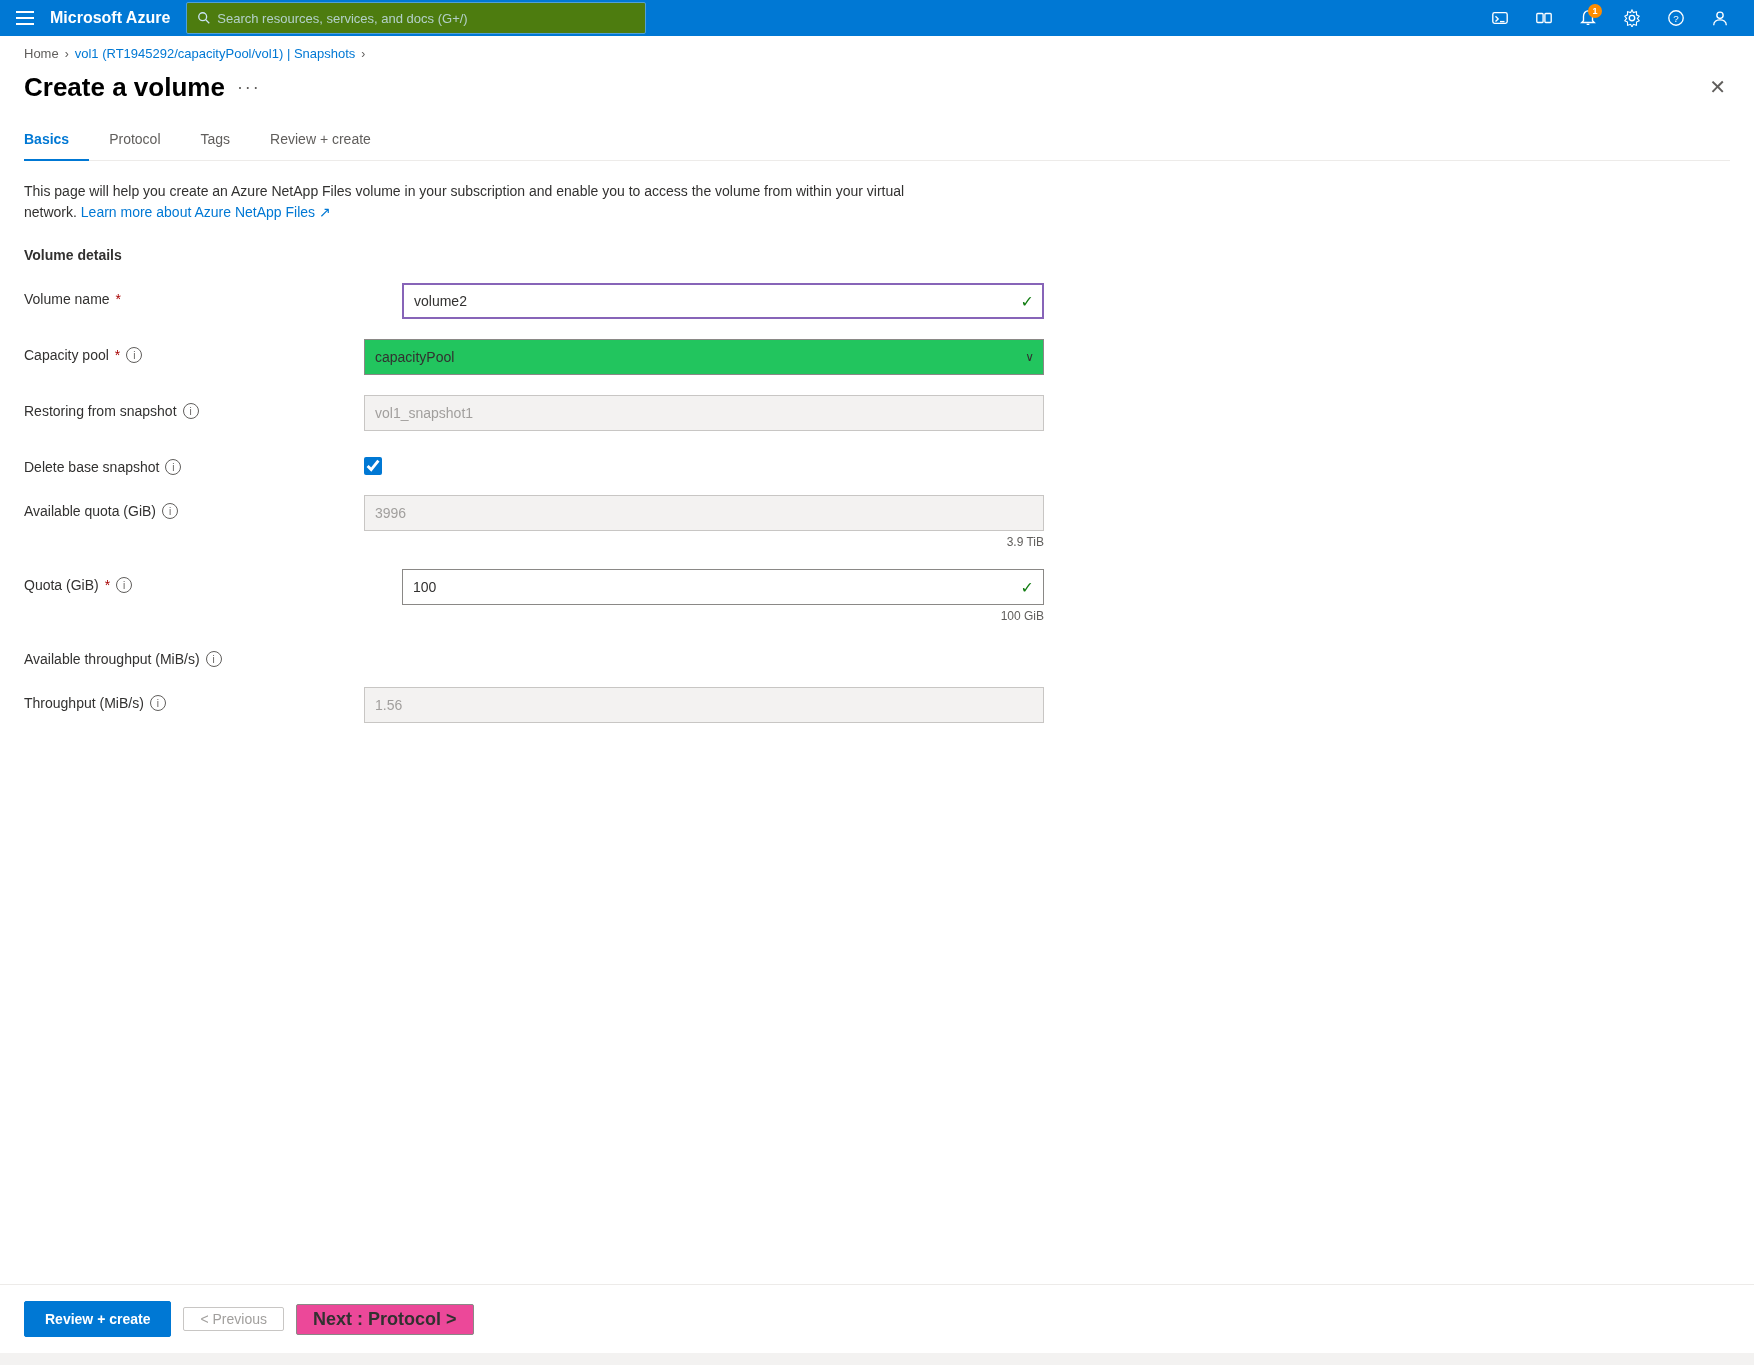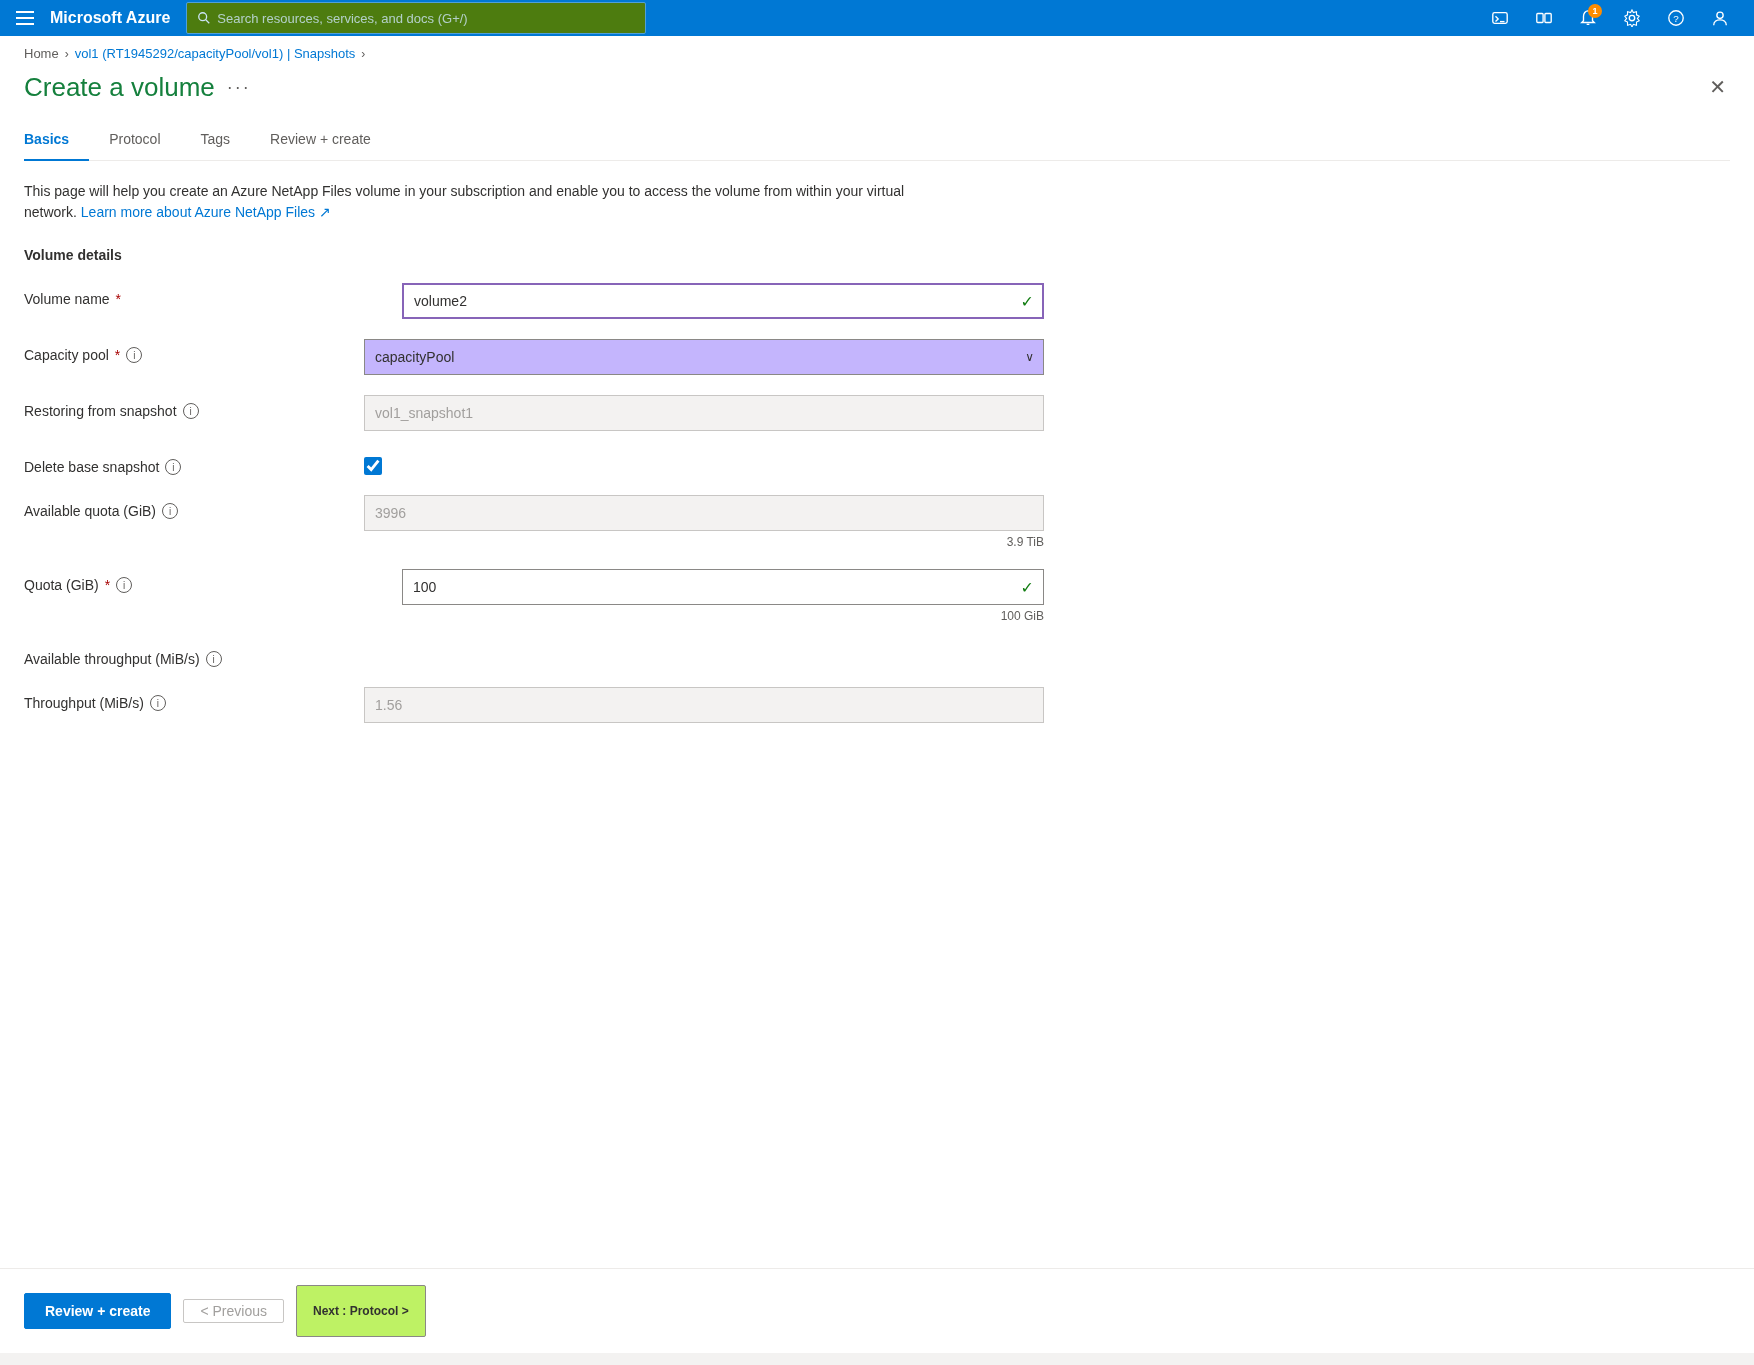--- a/index.html
+++ b/index.html
@@ -68,21 +68,21 @@
     .breadcrumb-home { color: #605e5c; }
 
     
     .page-header {
       padding: 4px 24px 16px;
       display: flex;
       align-items: center;
       justify-content: space-between;
     }
     .page-title-row { display: flex; align-items: center; gap: 12px; }
-    .page-title { font-size: 26px; font-weight: 400; color: #15803d; }
+    .page-title { font-size: 26px; font-weight: 700; color: #000000; }
     .page-title-menu { font-size: 18px; color: #605e5c; cursor: pointer; letter-spacing: 2px; }
     .page-close { font-size: 20px; color: #605e5c; cursor: pointer; padding: 4px; }
 
     
     .page-content {
       flex: 1;
       overflow-y: auto;
       padding: 0 24px;
       position: relative;
     }
@@ -187,21 +187,21 @@
     }
 
     .form-select-wrapper { position: relative; width: 100%; }
     .form-select {
       width: 100%;
       height: 36px;
       padding: 0 36px 0 10px;
       border: 1px solid #8a8886;
       font-size: 14px;
       color: #323130;
-      background: #c4b5fd;
+      background: #22c55e;
       appearance: none;
       cursor: pointer;
       outline: none;
     }
     .select-arrow {
       position: absolute;
       right: 10px;
       top: 50%;
       transform: translateY(-50%);
       pointer-events: none;
@@ -259,26 +259,26 @@
       cursor: pointer;
       border-radius: 2px;
       white-space: nowrap;
     }
     .btn-secondary.disabled {
       color: #a19f9d;
       border-color: #c8c6c4;
       cursor: default;
     }
     .btn-next {
-      background: #bef264;
+      background: #ec4899;
       color: #323130;
       border: 1px solid #8a8886;
       padding: 0 16px;
-      height: 52px;
-      font-size: 12px;
+      height: 31px;
+      font-size: 18px;
       font-weight: 600;
       cursor: pointer;
       border-radius: 2px;
       white-space: nowrap;
     }
 
     
     .page-content::-webkit-scrollbar { width: 8px; }
     .page-content::-webkit-scrollbar-track { background: #f3f2f1; }
     .page-content::-webkit-scrollbar-thumb { background: #c8c6c4; }

